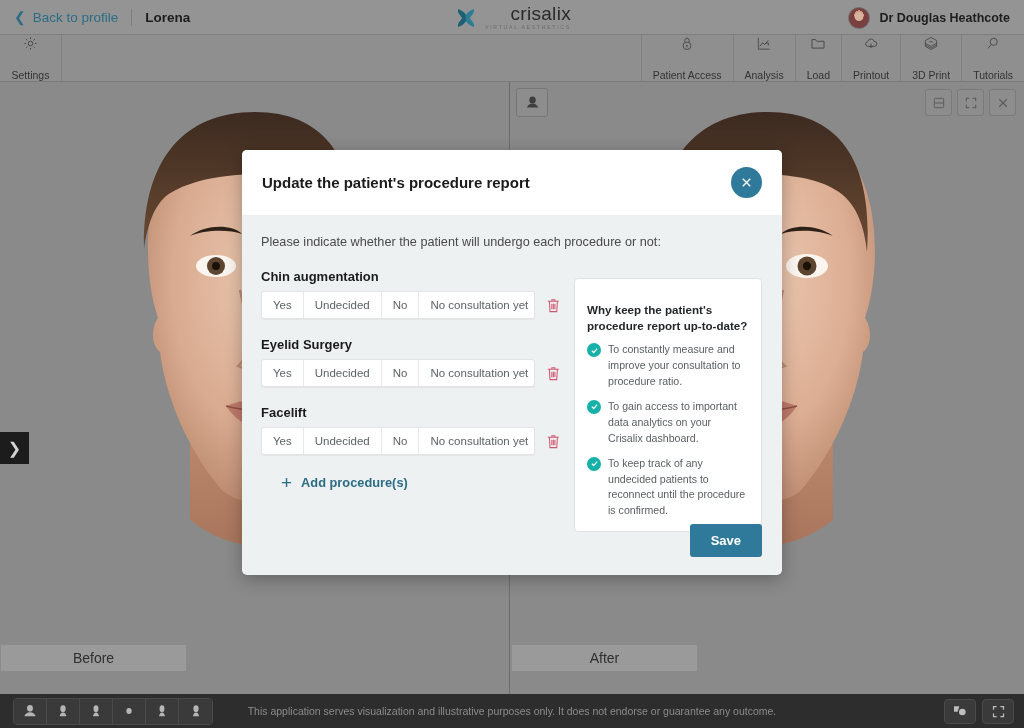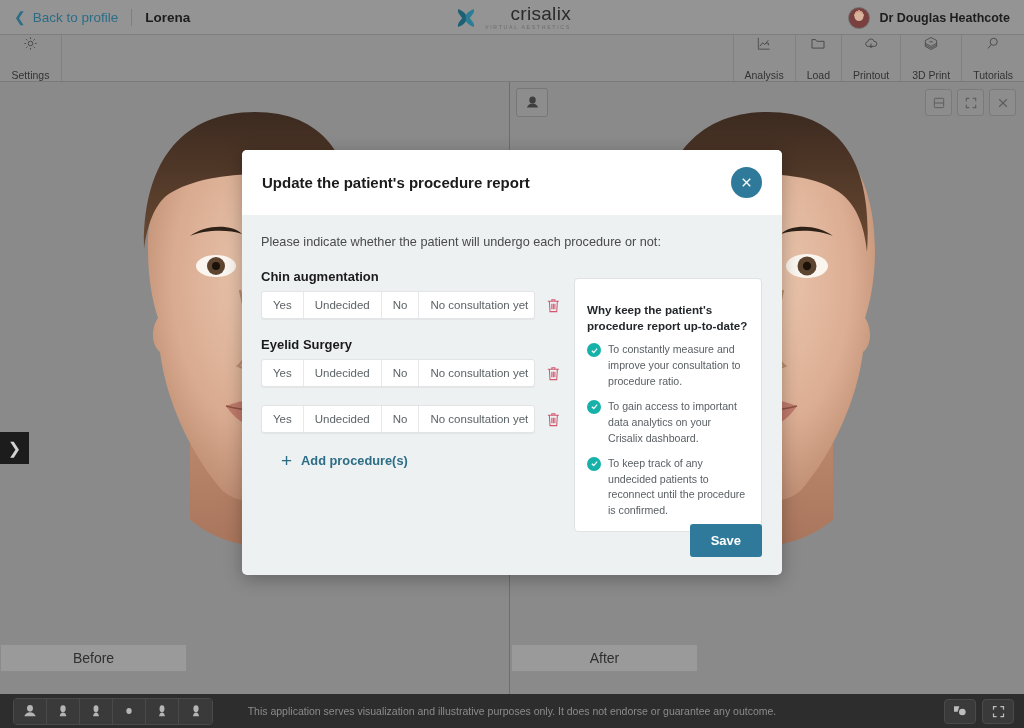--- a/index.html
+++ b/index.html
@@ -229,20 +229,29 @@
     <div class="tool-btn">
       <svg width="21" height="21" viewBox="0 0 24 24" fill="none" stroke="#474747" stroke-width="1.4">
         <circle cx="12" cy="12" r="3.2"></circle>
         <path d="M12 3.4v2.2M12 18.4v2.2M3.4 12h2.2M18.4 12h2.2M6 6l1.6 1.6M16.4 16.4L18 18M18 6l-1.6 1.6M7.6 16.4L6 18"></path>
       </svg>
       <span class="lbl">Settings</span>
     </div>
     <div class="tool-spacer"></div>
 
     <div class="tool-right">
+      <div class="tool-btn wide">
+        <svg width="20" height="20" viewBox="0 0 24 24" fill="none" stroke="#474747" stroke-width="1.3">
+          <rect x="6.5" y="10" width="11" height="10.5" rx="5.5"></rect>
+          <path d="M9 10V7.5a3 3 0 0 1 6 0V10"></path>
+          <circle cx="12" cy="14.8" r="1.1" fill="#474747" stroke="none"></circle>
+          <path d="M12 15.4v2"></path>
+        </svg>
+        <span class="lbl">Patient Access</span>
+      </div>
       <div class="tool-btn wide">
         <svg width="20" height="20" viewBox="0 0 24 24" fill="none" stroke="#474747" stroke-width="1.3">
           <path d="M4 4v16h16" stroke-width="1.2"></path>
           <path d="M6 16l4-5 3 2.5 5-6"></path>
           <path d="M15 11.5h3.2v3.2"></path>
         </svg>
         <span class="lbl">Analysis</span>
       </div>
       <div class="tool-btn wide">
         <svg width="20" height="20" viewBox="0 0 24 24" fill="none" stroke="#474747" stroke-width="1.3">
@@ -476,20 +485,21 @@
               <div class="seg-item">No consultation yet</div>
             </div>
             <svg class="trash" viewBox="0 0 24 26" fill="none" stroke="#cf5870" stroke-width="1.7">
               <path d="M3 6h18M9.5 6V3.5h5V6M5.5 6l1 17h11l1-17"></path>
               <path d="M9.5 10v9M12 10v9M14.5 10v9"></path>
             </svg>
           </div>
         </div>
 
         <div>
+          <div class="proc-name">Facelift</div>
           <div class="proc-row">
             <div class="seg">
               <div class="seg-item">Yes</div>
               <div class="seg-item">Undecided</div>
               <div class="seg-item">No</div>
               <div class="seg-item">No consultation yet</div>
             </div>
             <svg class="trash" viewBox="0 0 24 26" fill="none" stroke="#cf5870" stroke-width="1.7">
               <path d="M3 6h18M9.5 6V3.5h5V6M5.5 6l1 17h11l1-17"></path>
               <path d="M9.5 10v9M12 10v9M14.5 10v9"></path>

